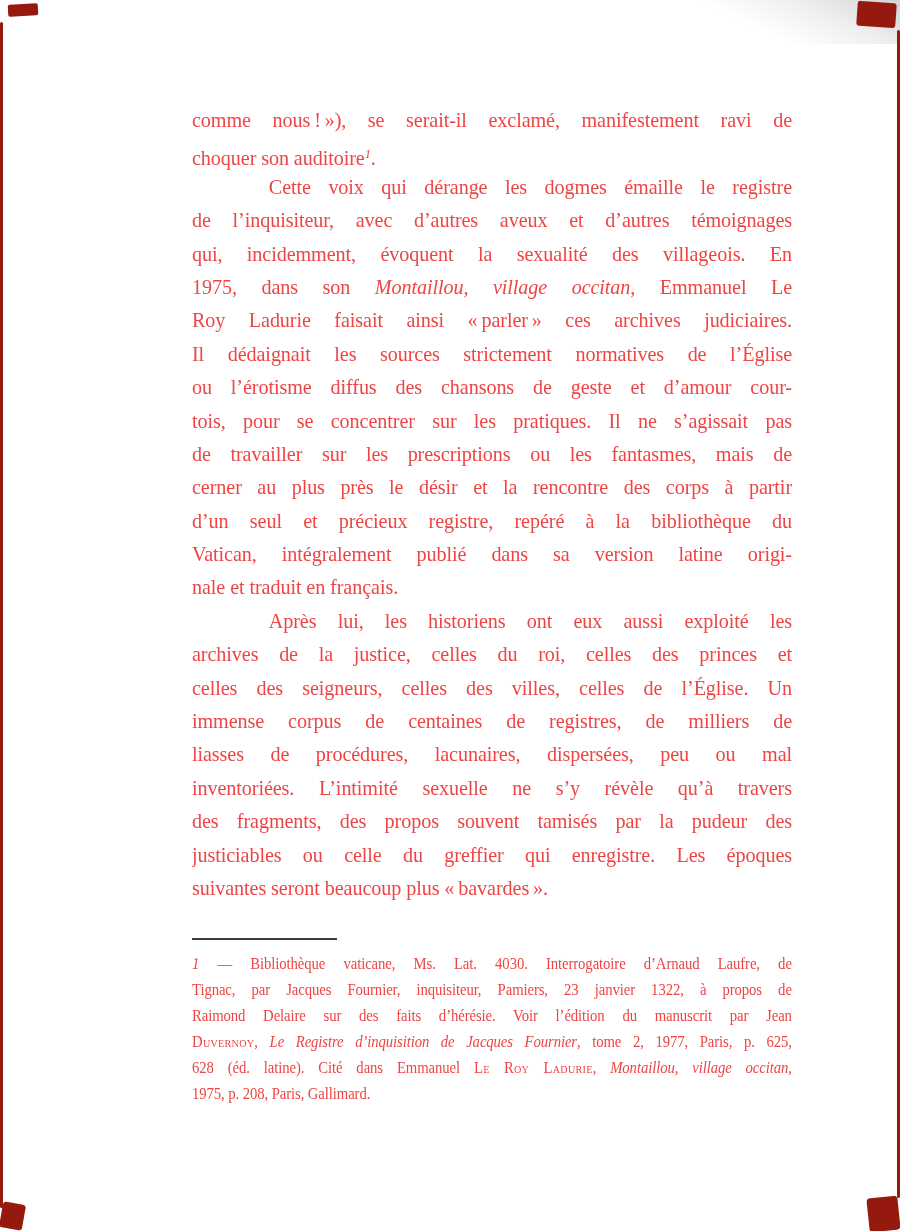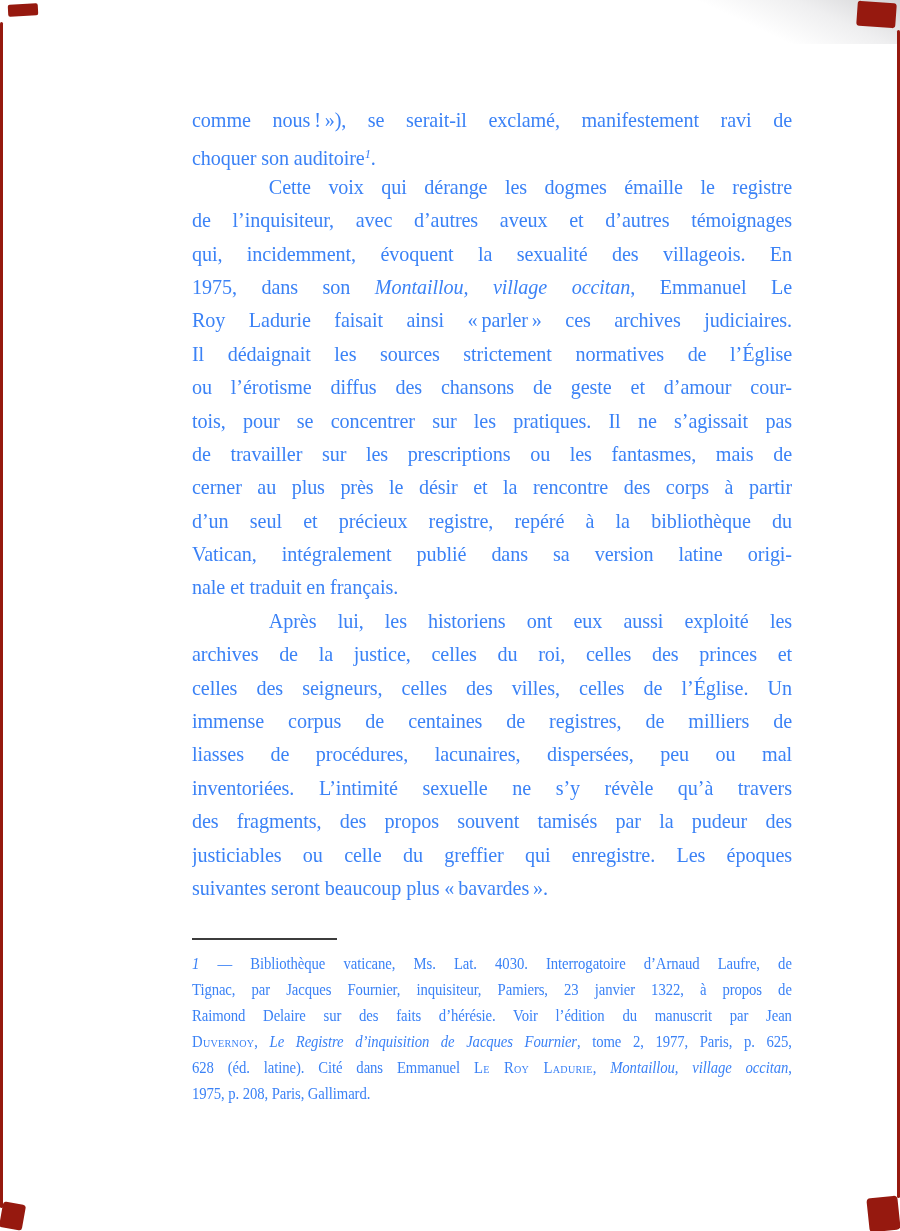--- a/index.html
+++ b/index.html
@@ -86,21 +86,21 @@
   .art-tl { left: 8px;  top: 4px;    width: 30px;  height: 12px; border-radius: 2px; transform: rotate(-3deg); }
   .art-tr { right: 4px; top: 2px;    width: 39px;  height: 25px; border-radius: 3px; transform: rotate(4deg); }
   .art-l  { left: 0;    top: 22px;   width: 2.5px; height: 1186px; border-radius: 2px; }
   .art-r  { right: 0;   top: 30px;   width: 3.5px; height: 1168px; border-radius: 2px; }
   .art-bl { left: 1px;  bottom: 2px; width: 23px;  height: 26px; border-radius: 3px; transform: rotate(10deg); }
   .art-br { right: 1px; bottom: 0;   width: 31px;  height: 34px; border-radius: 4px; transform: rotate(-6deg); }
 </style>
 </head>
 <body>
 
-<div class="page" style="color: #3b82f6; background: rgb(255, 255, 255);">
+<div class="page" style="color: #ef4444; background: rgb(255, 255, 255);">
 
   <div class="corner-shade"></div>
 
   <div class="artifact art-tl" style="background: rgb(150, 25, 15);"></div>
   <div class="artifact art-tr" style="background: rgb(150, 25, 15);"></div>
   <div class="artifact art-l" style="background: rgb(150, 25, 15);"></div>
   <div class="artifact art-r" style="background: rgb(150, 25, 15);"></div>
   <div class="artifact art-bl" style="background: rgb(150, 25, 15);"></div>
   <div class="artifact art-br" style="background: rgb(150, 25, 15);"></div>
 

